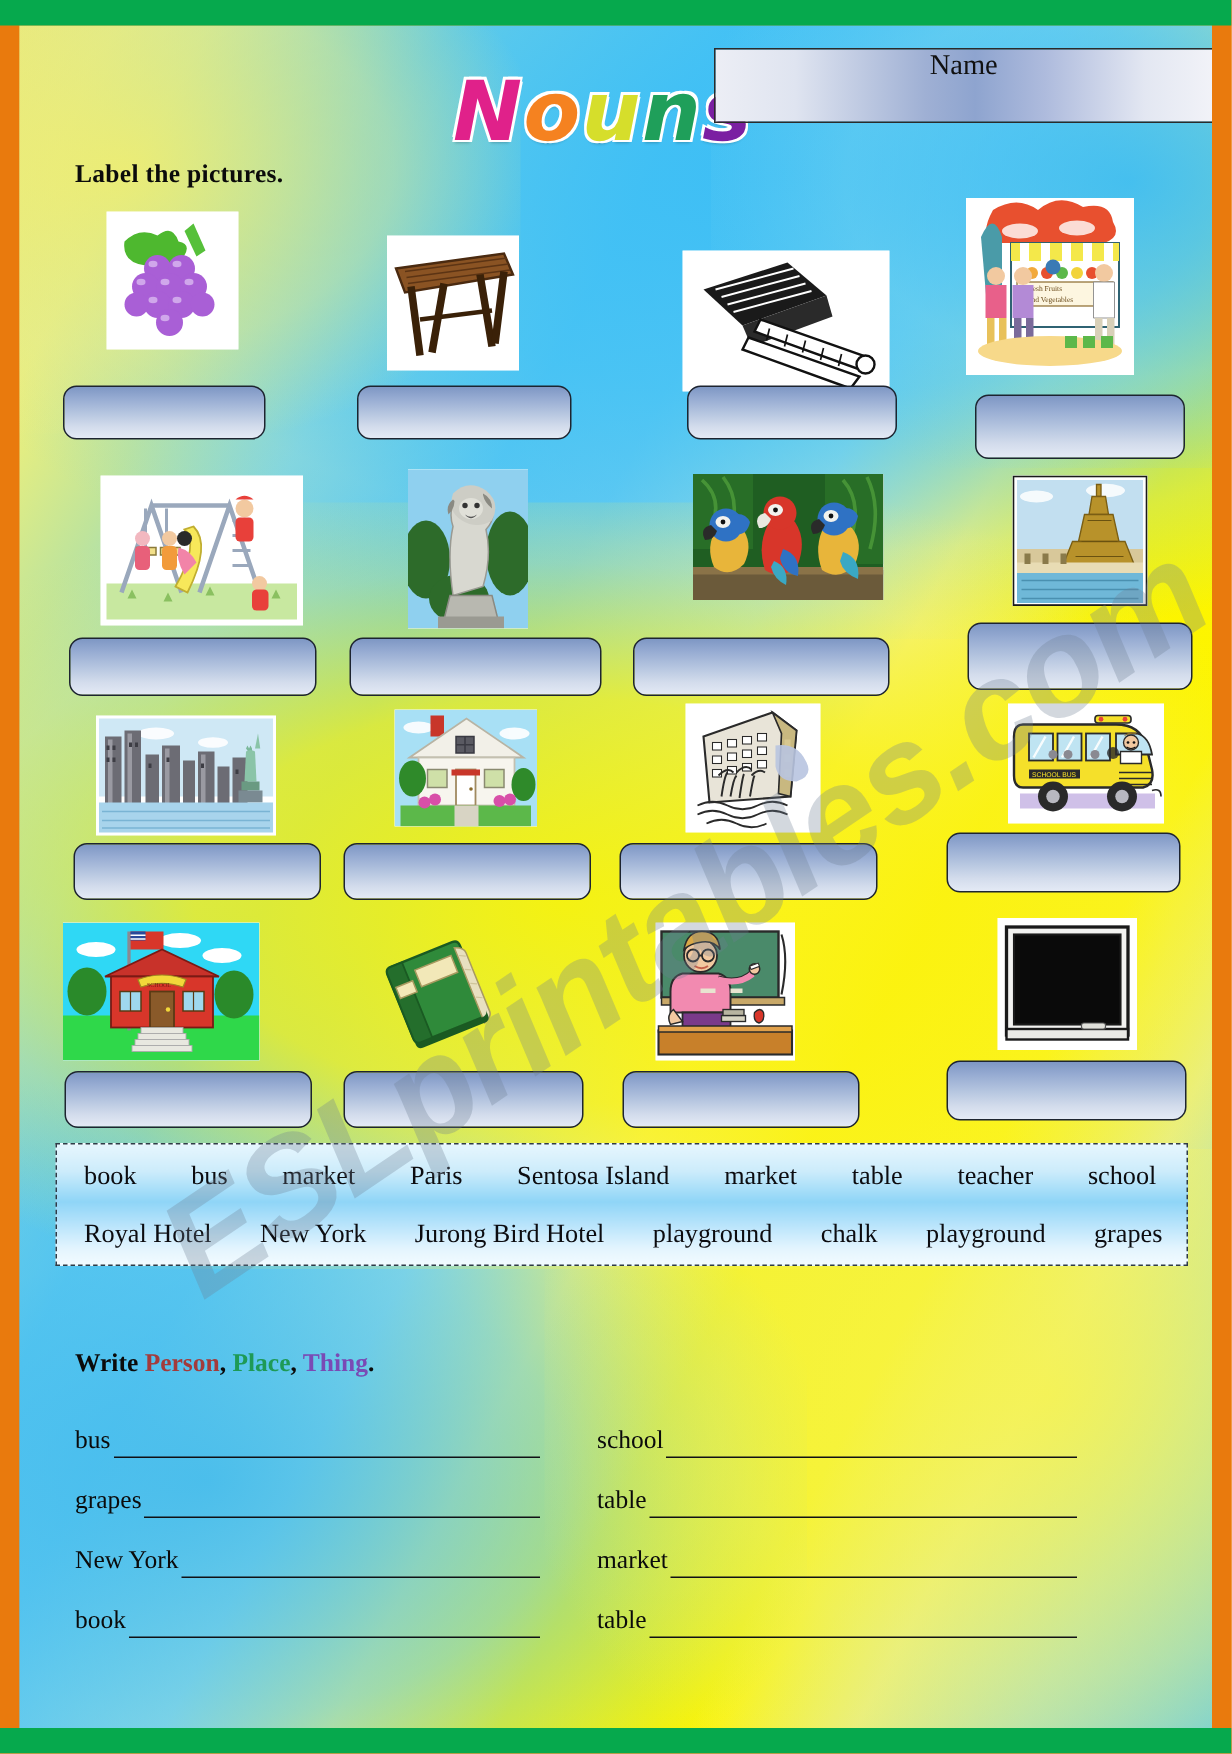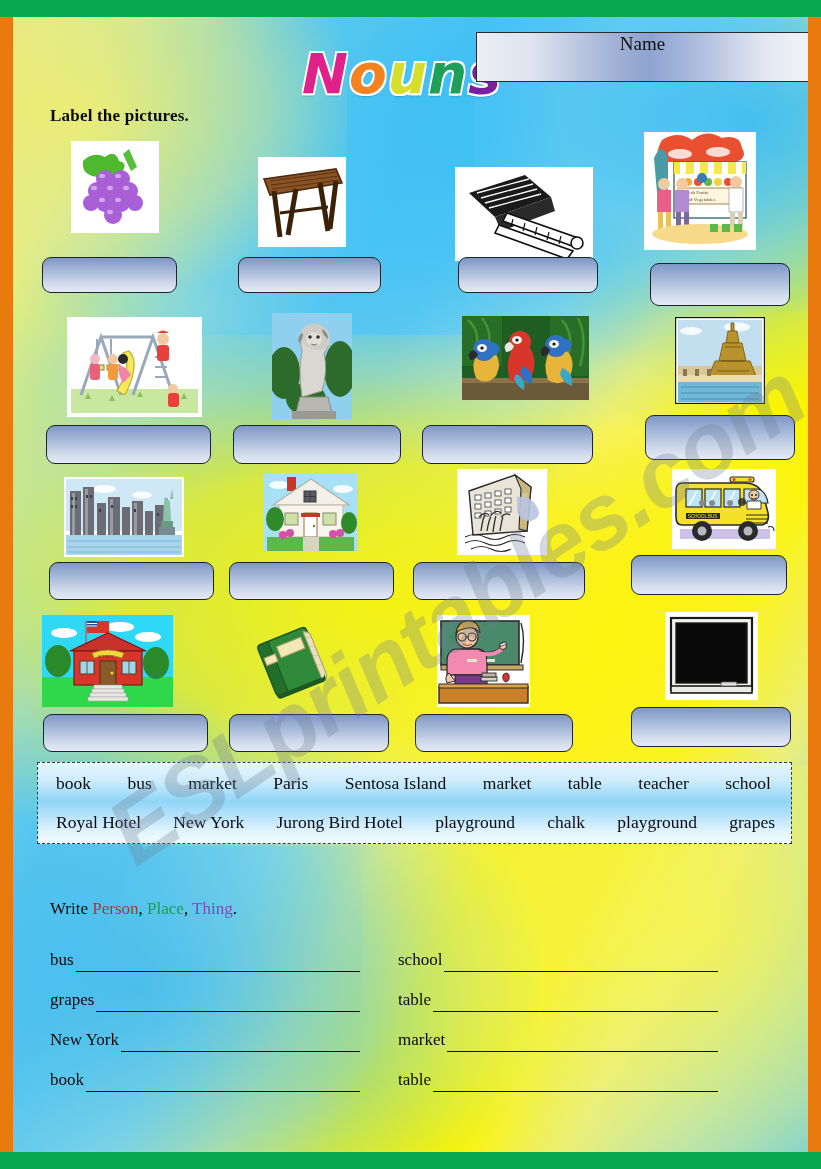--- a/index.html
+++ b/index.html
@@ -222,21 +222,21 @@
   }
   .bank-row.r1 { justify-content: space-between; padding: 3px 6px 0 4px; }
   .bank-row.r2 { justify-content: space-between; padding: 21px 2px 0 4px; }
 
   
   #write-head {
     position: absolute;
     left: 37px;
     top: 882px;
     font-size: 17px;
-    font-weight: normal;
+    font-weight: bold;
     z-index: 4;
     white-space: nowrap;
   }
   #write-head .w-write  { color: #0b0b0b; }
   #write-head .w-person { color: #a33b3b; }
   #write-head .w-place  { color: #1e9a56; }
   #write-head .w-thing  { color: #7a4ab5; }
   #write-head .w-sep    { color: #0b0b0b; }
 
   .ex-col { position: absolute; z-index: 4; }

